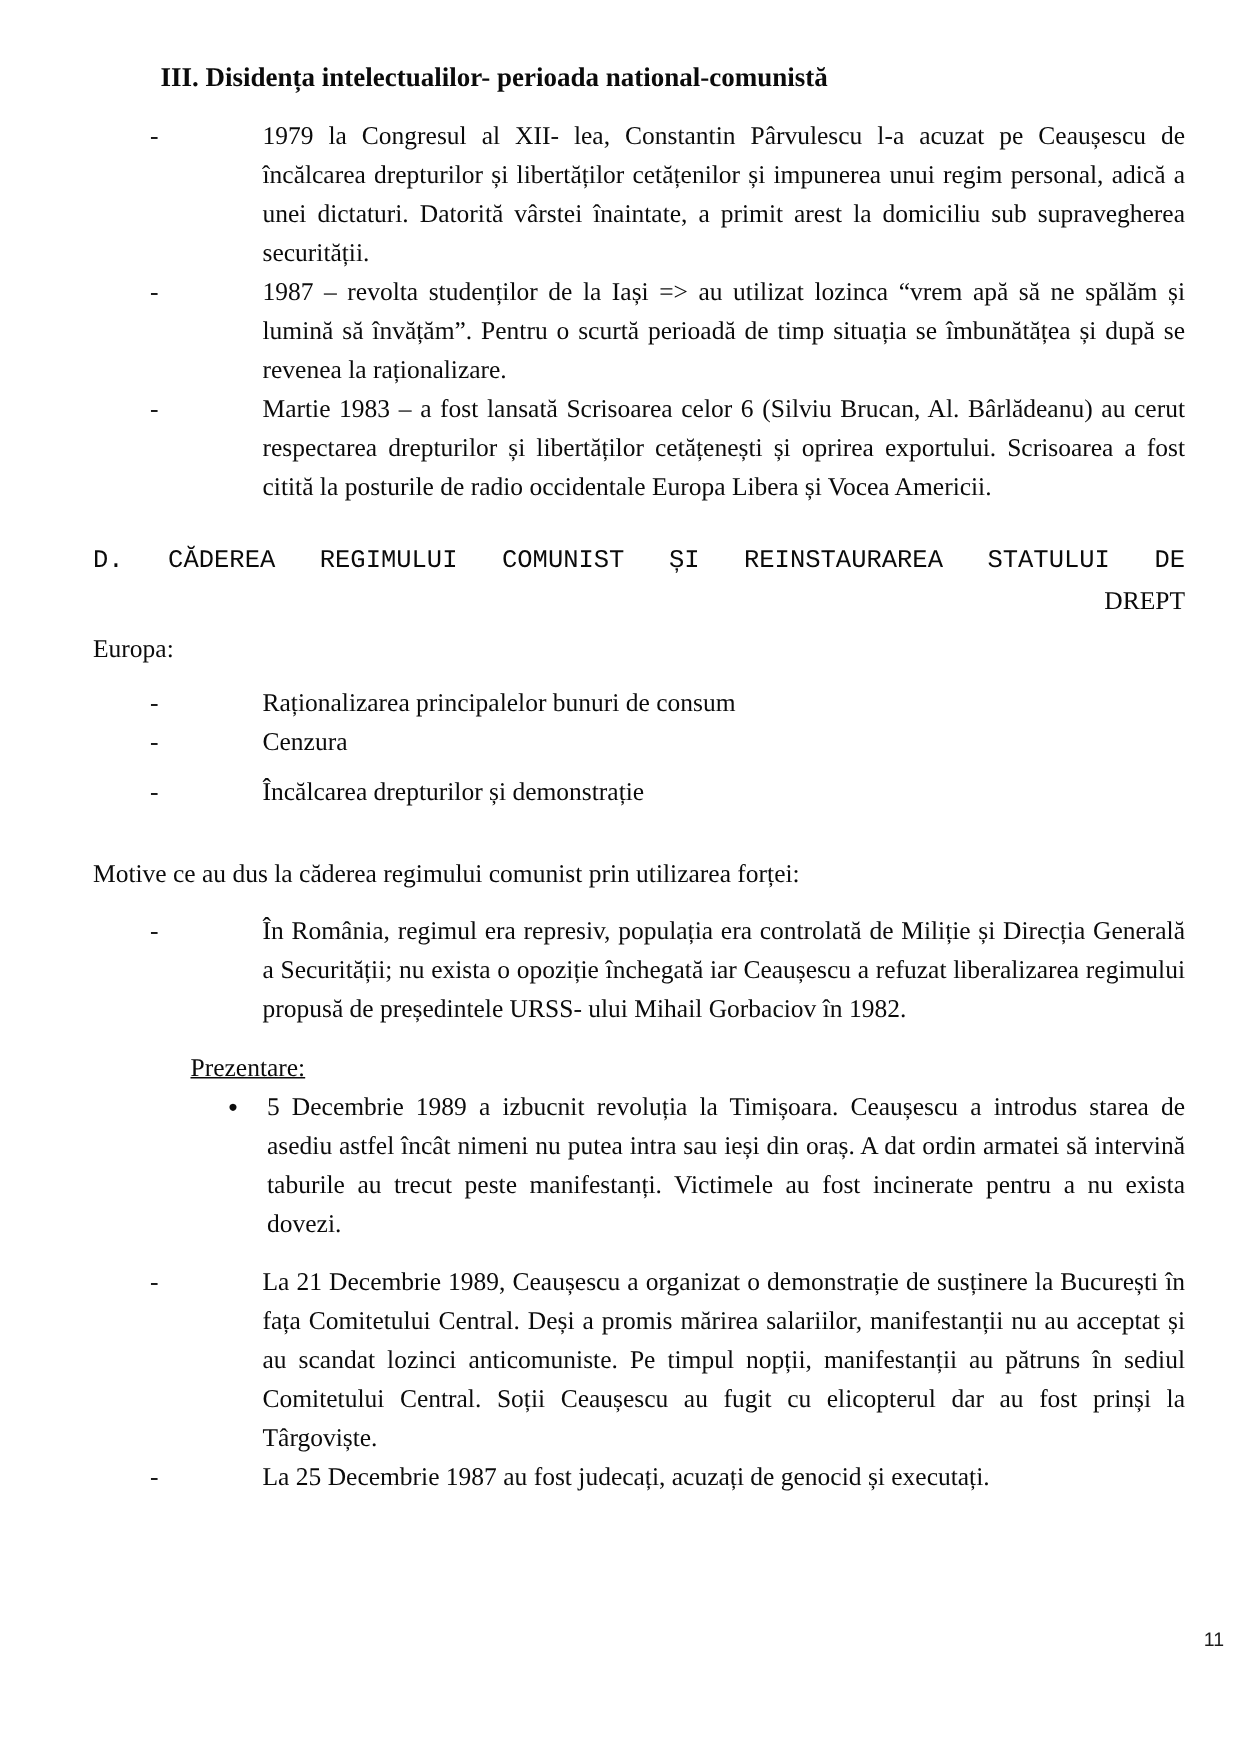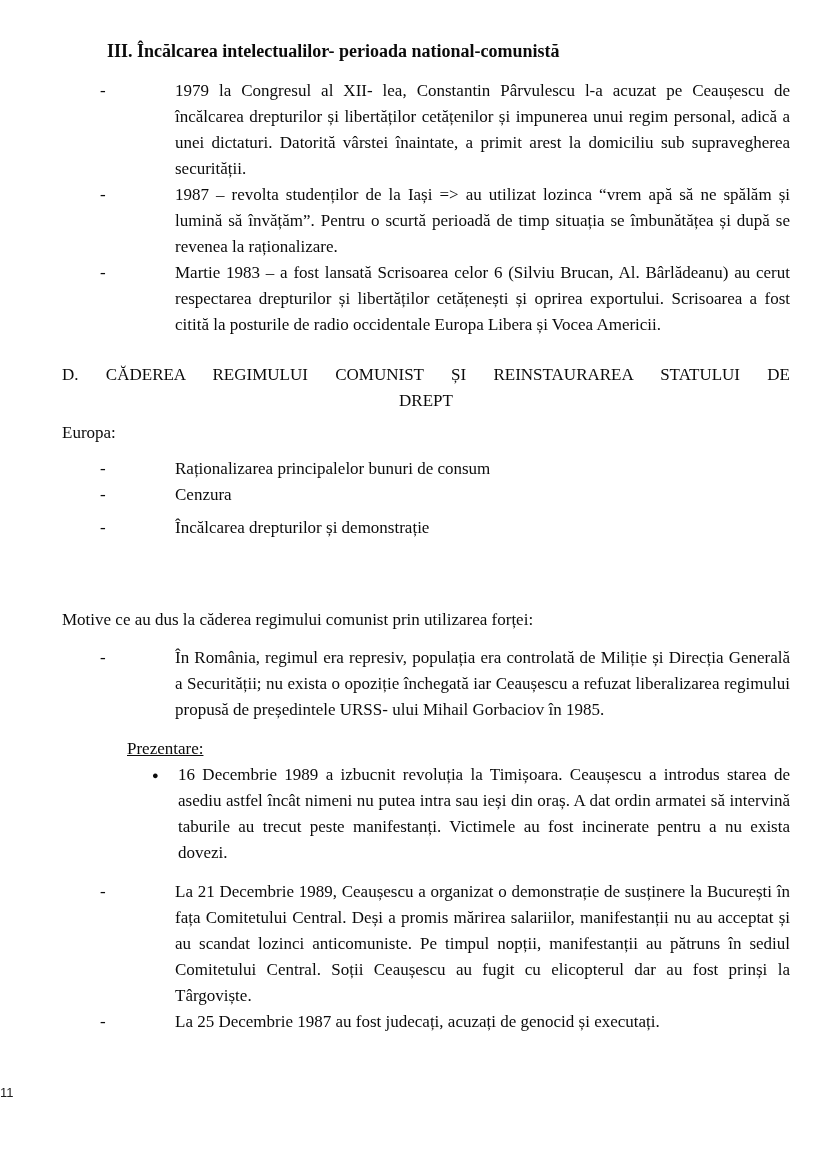--- a/index.html
+++ b/index.html
@@ -42,33 +42,34 @@
   }
   .d-heading {
     margin-top: 24px;
     margin-bottom: 6px;
     font-weight: 400;
   }
   .d-heading .justify-line {
     display: block;
     text-align: justify;
     text-align-last: justify;
+    font-family: Liberation Mono, monospace;
   }
   .d-heading .plain-line {
     display: block;
-    text-align: center;
+    text-align: right;
   }
   .causes-label {
     margin: 0 0 10px 0;
   }
   .causes .dash-item.gap-before {
     margin-top: 7px;
   }
   .motives-label {
-    margin: 66px 0 12px 0;
+    margin: 29px 0 12px 0;
   }
   .presentation-label {
     margin: 13px 0 0 65px;
     text-decoration: underline;
   }
   .dot-item {
     display: flex;
     text-align: justify;
   }
   .dot-item .marker {
@@ -80,35 +81,35 @@
   .dot-item .item-text {
     flex: 1 1 auto;
     text-align: justify;
   }
   .events {
     margin-top: 13px;
   }
   .page-number {
     position: absolute;
     left: 0;
-    right: 0;
+    right: 12px;
     top: 1080px;
-    text-align: left;
+    text-align: right;
     font-family: "Liberation Sans", "DejaVu Sans", sans-serif;
     font-size: 13px;
     color: #1c1c1c;
   }
   p { margin: 0; }
 </style>
 </head>
 <body>
 
 <div class="page">
 
-  <h2 class="h3-heading">III. Încălcarea intelectualilor- perioada national-comunistă</h2>
+  <h2 class="h3-heading">III. Disidența intelectualilor- perioada national-comunistă</h2>
 
   <div class="dash-list">
     <div class="dash-item">
       <span class="marker">-</span>
       <div class="item-text">1979 la Congresul al XII- lea, Constantin Pârvulescu l-a acuzat pe Ceaușescu de încălcarea drepturilor și libertăților cetățenilor și impunerea unui regim personal, adică a unei dictaturi. Datorită vârstei înaintate, a primit arest la domiciliu sub supravegherea securității.</div>
     </div>
     <div class="dash-item">
       <span class="marker">-</span>
       <div class="item-text">1987 – revolta studenților de la Iași =&gt; au utilizat lozinca “vrem apă să ne spălăm și lumină să învățăm”. Pentru o scurtă perioadă de timp situația se îmbunătățea și după se revenea la raționalizare.</div>
     </div>
@@ -138,29 +139,29 @@
       <span class="marker">-</span>
       <div class="item-text">Încălcarea drepturilor și demonstrație</div>
     </div>
   </div>
 
   <p class="motives-label">Motive ce au dus la căderea regimului comunist prin utilizarea forței:</p>
 
   <div class="dash-list">
     <div class="dash-item">
       <span class="marker">-</span>
-      <div class="item-text">În România, regimul era represiv, populația era controlată de Miliție și Direcția Generală a Securității; nu exista o opoziție închegată iar Ceaușescu a refuzat liberalizarea regimului propusă de președintele URSS- ului Mihail Gorbaciov în 1985.</div>
+      <div class="item-text">În România, regimul era represiv, populația era controlată de Miliție și Direcția Generală a Securității; nu exista o opoziție închegată iar Ceaușescu a refuzat liberalizarea regimului propusă de președintele URSS- ului Mihail Gorbaciov în 1982.</div>
     </div>
   </div>
 
   <p class="presentation-label">Prezentare:</p>
 
   <div class="dot-item">
     <span class="marker">●</span>
-    <div class="item-text">16 Decembrie 1989 a izbucnit revoluția la Timișoara. Ceaușescu a introdus starea de asediu astfel încât nimeni nu putea intra sau ieși din oraș. A dat ordin armatei să intervină taburile au trecut peste manifestanți. Victimele au fost incinerate pentru a nu exista dovezi.</div>
+    <div class="item-text">5 Decembrie 1989 a izbucnit revoluția la Timișoara. Ceaușescu a introdus starea de asediu astfel încât nimeni nu putea intra sau ieși din oraș. A dat ordin armatei să intervină taburile au trecut peste manifestanți. Victimele au fost incinerate pentru a nu exista dovezi.</div>
   </div>
 
   <div class="dash-list events">
     <div class="dash-item">
       <span class="marker">-</span>
       <div class="item-text">La 21 Decembrie 1989, Ceaușescu a organizat o demonstrație de susținere la București în fața Comitetului Central. Deși a promis mărirea salariilor, manifestanții nu au acceptat și au scandat lozinci anticomuniste. Pe timpul nopții, manifestanții au pătruns în sediul Comitetului Central. Soții Ceaușescu au fugit cu elicopterul dar au fost prinși la Târgoviște.</div>
     </div>
     <div class="dash-item">
       <span class="marker">-</span>
       <div class="item-text">La 25 Decembrie 1987 au fost judecați, acuzați de genocid și executați.</div>

